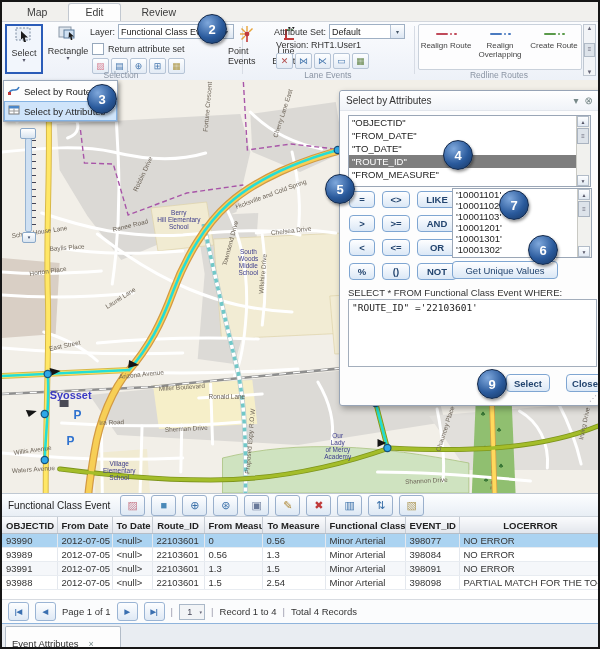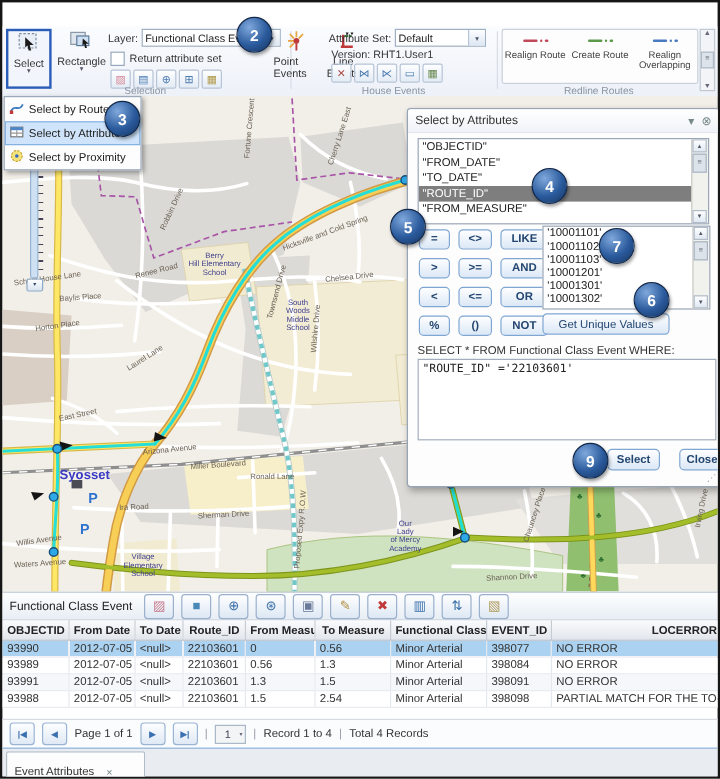--- a/index.html
+++ b/index.html
@@ -88,21 +88,21 @@
     color:#fff;font-weight:bold;font-size:13px;display:flex;align-items:center;justify-content:center;}
   
   .tblbar{position:absolute;left:0;top:491px;width:596px;height:24px;box-sizing:border-box;
     background:linear-gradient(#fdfeff,#e8eef5);border-top:1px solid #bfc8d2;border-bottom:1px solid #cdd4dc;
     display:flex;align-items:center;padding-left:6px;}
   .tblbar .title{font-size:10px;color:#222;margin-right:10px;}
   .tbtn{width:23px;height:19px;border:1px solid #9ab0cc;border-radius:3px;margin-right:6px;
     background:linear-gradient(#fefeff,#dde8f4);display:inline-flex;align-items:center;justify-content:center;}
   .tbtn .gl{font-size:11px;line-height:11px;}
   .grid{position:absolute;left:0;top:515px;width:596px;border-collapse:collapse;table-layout:fixed;}
-  .grid th{font-size:9.5px;font-weight:bold;color:#222;text-align:right;padding:2px 4px;height:12px;
+  .grid th{font-size:9.5px;font-weight:bold;color:#222;text-align:center;padding:2px 4px;height:12px;
     background:linear-gradient(#fafbfd,#e2e6ec);border-right:1px solid #c6ccd4;border-bottom:1px solid #b6bec8;
     white-space:nowrap;overflow:hidden;margin-left:32px;}
   .grid td{font-size:9.5px;color:#333;padding:0 4px;height:13px;border-right:1px solid #e4e8ee;
     border-bottom:1px solid #e8ecf1;white-space:nowrap;overflow:hidden;background:#fff;}
   .grid tr.alt td{background:#f5f7fa;}
   .grid tr.sel td{background:#abd3f1;}
   .pager{position:absolute;left:0;top:597px;width:596px;height:24px;box-sizing:border-box;background:#fbfcfd;
     border-top:1px solid #d7dbe1;display:flex;align-items:center;gap:6px;padding-left:6px;font-size:9.5px;color:#333;}
   .pgb{width:19px;height:17px;border:1px solid #9ab4d4;border-radius:3px;background:linear-gradient(#fdfeff,#dfe9f5);
     color:#3a6fb0;font-size:7px;display:inline-flex;align-items:center;justify-content:center;font-weight:bold;}
@@ -116,20 +116,25 @@
   .btab{position:absolute;left:3px;top:2px;width:116px;height:34px;background:#fdfdfd;border:1px solid #b2bcc8;
     border-bottom:none;border-radius:2px 2px 0 0;display:flex;align-items:center;padding:0 6px;box-sizing:border-box;
     font-size:9.5px;color:#333;}
   .btab .x{margin-left:10px;color:#788;font-size:9px;}
 </style>
 </head>
 <body>
 
 <div class="screen">
 
+  <div class="tabbar" id="tabbar">
+      <div class="tab">Map</div>
+      <div class="tab active">Edit</div>
+      <div class="tab">Review</div>
+    </div>
 
   <div class="ribbon">
 
     <div class="bigbtn" style="left:3px;width:38px;height:50px;border:2px solid #2b5cb8;box-sizing:border-box;background:#f2f6fc;">
       <span>
         <svg width="22" height="20">
             <rect x="3" y="2" width="14" height="12" fill="#e8eef6" stroke="#7a8aa0" stroke-width="1" stroke-dasharray="2,1.5"></rect>
             <path d="M8,5 L15,11.5 L11.8,11.5 L13,16 L10.8,16 L10,12 L8,13.6 Z" fill="#1a1a1a"></path>
           </svg>
       </span>
@@ -223,47 +228,47 @@
         <span class="mini">
           <span class="gl" style="color: rgb(74, 122, 176);">⋉</span>
         </span>
         <span class="mini">
           <span class="gl" style="color: rgb(74, 122, 176);">▭</span>
         </span>
         <span class="mini">
           <span class="gl" style="color: rgb(106, 138, 80);">▦</span>
         </span>
       </div>
-    <div class="grplabel" style="left:242px;width:168px;">House Events</div>
+    <div class="grplabel" style="left:242px;width:168px;">Lane Events</div>
     <div class="vdiv" style="left:412px;"></div>
 
     <div class="rl-panel" id="redline-btns">
         <div class="rl-btn">
           <span class="rl-ic">
             <span class="rl-dash" style="background: rgb(192, 74, 90);"></span>
             <span class="rl-dot" style="background: rgb(192, 74, 90);"></span>
             <span class="rl-dot" style="background: rgb(192, 74, 90);"></span>
           </span>
           <div class="rl-lb">Realign Route</div>
         </div>
         <div class="rl-btn">
           <span class="rl-ic">
+            <span class="rl-dash" style="background: rgb(74, 122, 192);"></span>
+            <span class="rl-dot" style="background: rgb(74, 122, 192);"></span>
+            <span class="rl-dot" style="background: rgb(74, 122, 192);"></span>
+          </span>
+          <div class="rl-lb">Realign Overlapping</div>
+        </div>
+        <div class="rl-btn">
+          <span class="rl-ic">
             <span class="rl-dash" style="background: rgb(90, 154, 74);"></span>
             <span class="rl-dot" style="background: rgb(90, 154, 74);"></span>
             <span class="rl-dot" style="background: rgb(90, 154, 74);"></span>
           </span>
           <div class="rl-lb">Create Route</div>
-        </div>
-        <div class="rl-btn">
-          <span class="rl-ic">
-            <span class="rl-dash" style="background: rgb(74, 122, 192);"></span>
-            <span class="rl-dot" style="background: rgb(74, 122, 192);"></span>
-            <span class="rl-dot" style="background: rgb(74, 122, 192);"></span>
-          </span>
-          <div class="rl-lb">Realign Overlapping</div>
         </div>
       </div>
     <div class="grplabel" style="left:416px;width:162px;">Redline Routes</div>
     <div class="rscroll">
       <span>▲</span>
       <span class="thumb">≡</span>
       <span>▼</span>
     </div>
   </div>
 
@@ -440,29 +445,20 @@
     <div class="mitem sel">
       <span>
         <svg width="12" height="12">
             <rect x="1" y="2" width="10" height="8" fill="#fff" stroke="#777"></rect>
             <rect x="1" y="2" width="10" height="2.5" fill="#4a86c8"></rect>
             <line x1="6" y1="4.5" x2="6" y2="10" stroke="#999"></line>
             <line x1="1" y1="7" x2="11" y2="7" stroke="#999"></line>
           </svg>
       </span>
       <span>Select by Attributes</span>
-    </div>
-    <div class="mitem">
-      <span>
-        <svg width="12" height="12">
-            <circle cx="6" cy="6" r="4.5" fill="#f6e27a" stroke="#c8a83a" stroke-dasharray="2,1"></circle>
-            <circle cx="6" cy="6" r="1.5" fill="#3a6ac0"></circle>
-          </svg>
-      </span>
-      <span>Select by Proximity</span>
     </div>
   </div>
 
   <div class="dialog">
     <div class="dlg-head">
       <span class="t">Select by Attributes</span>
       <span class="dlg-hic">▾</span>
       <span class="dlg-hic">⊗</span>
     </div>
     <div class="listbox" style="left:8px;top:24px;width:241px;height:70px;">

